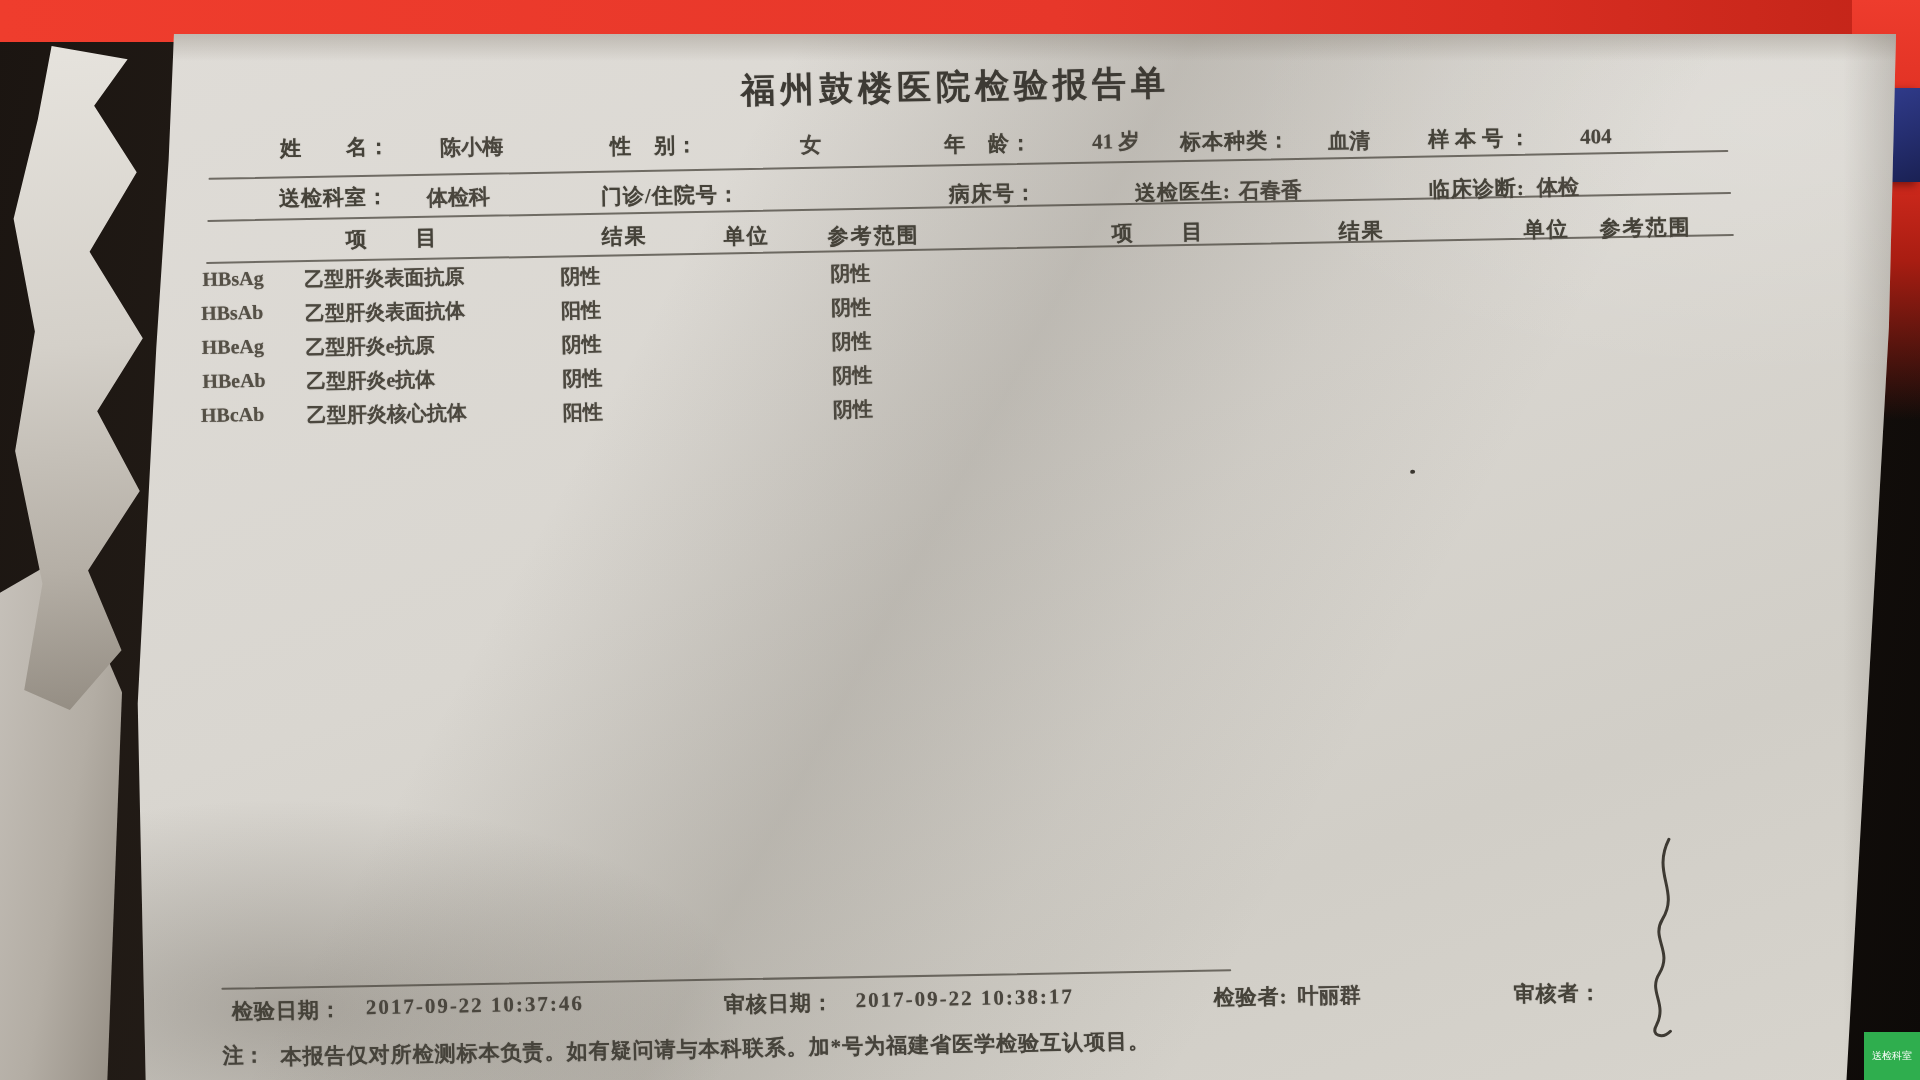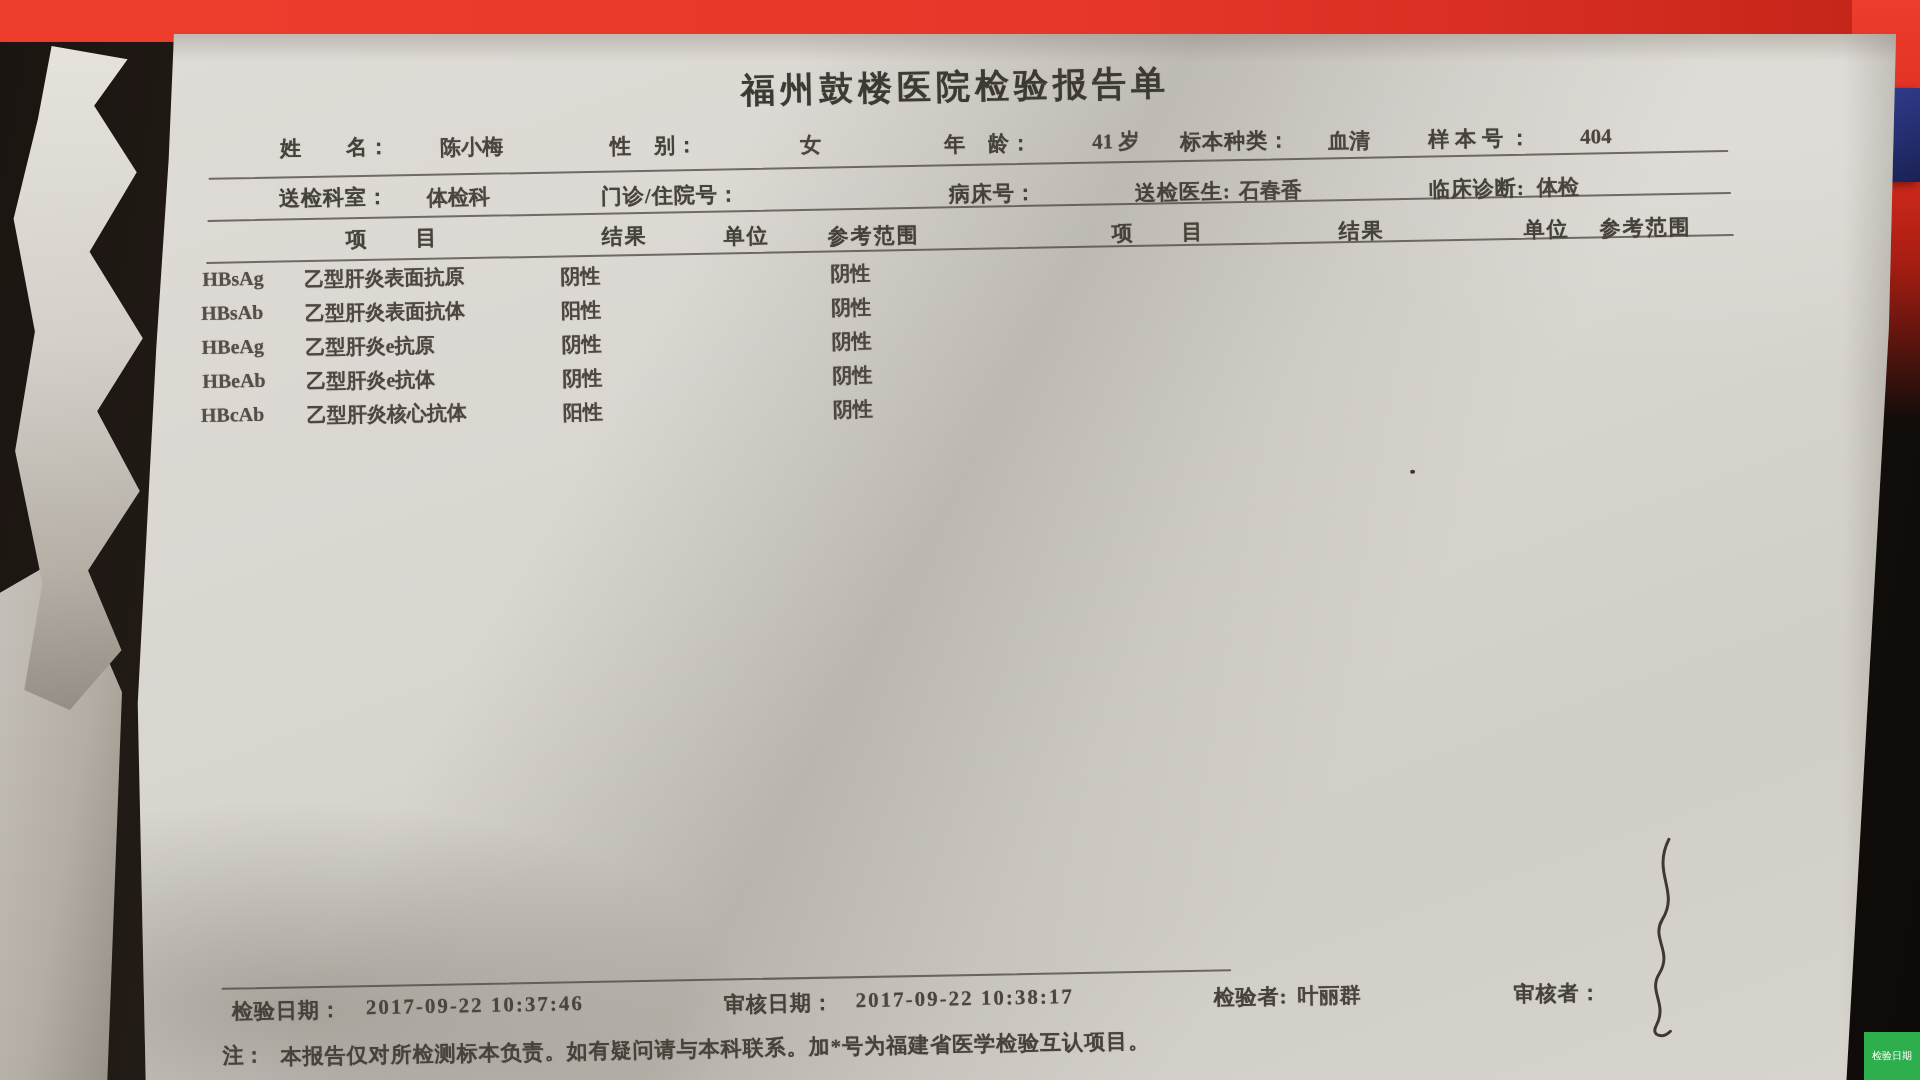--- a/index.html
+++ b/index.html
@@ -152,16 +152,16 @@
         <path d="M38,6 C20,40 48,58 30,86 C18,105 40,118 26,140 C14,158 34,170 22,192 C16,202 28,206 36,198" fill="none" stroke="#3e3a33" stroke-width="3" stroke-linecap="round"></path>
       </svg>
 
       <span class="t note" style="left:14px;top:1002px;">注：</span>
       <span class="t note" style="left:72px;top:1004px;letter-spacing:1px;">本报告仅对所检测标本负责。如有疑问请与本科联系。加*号为福建省医学检验互认项目。</span>
 
     </div>
   </div>
 
   <div class="badge">
-    <span>检验日期</span>
+    <span>送检科室</span>
   </div>
 
 </div>
 
 </body></html>

